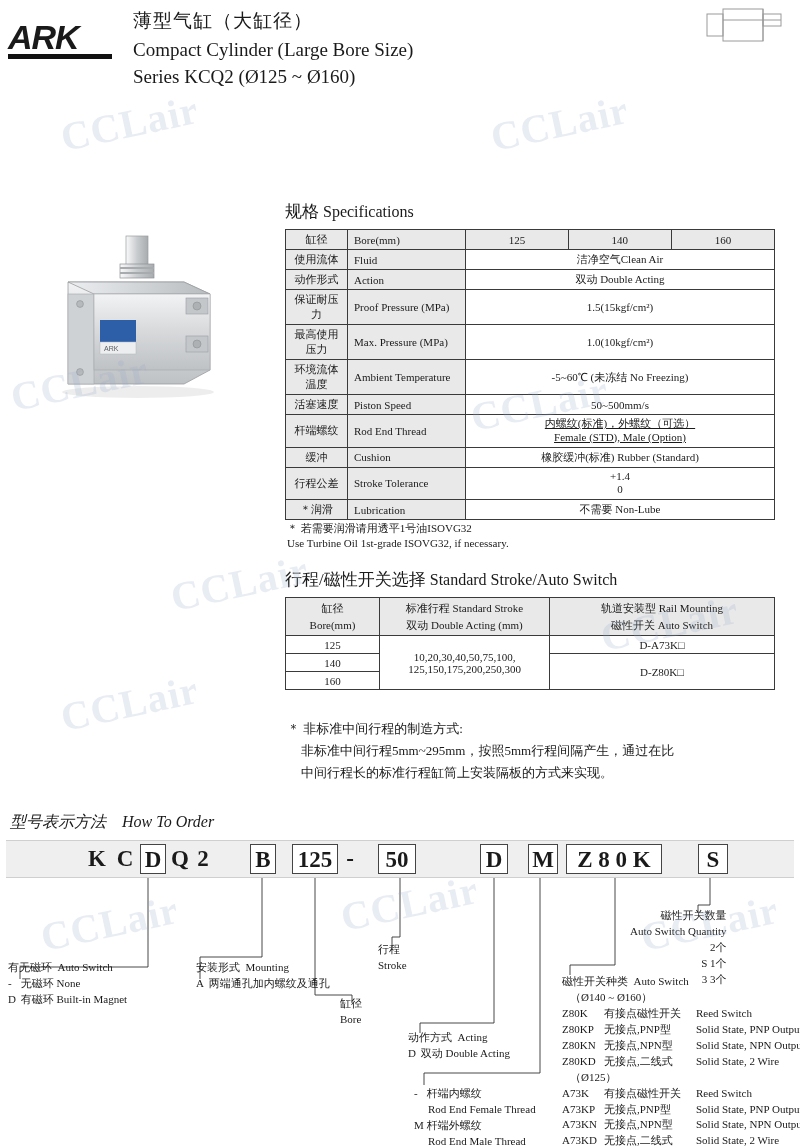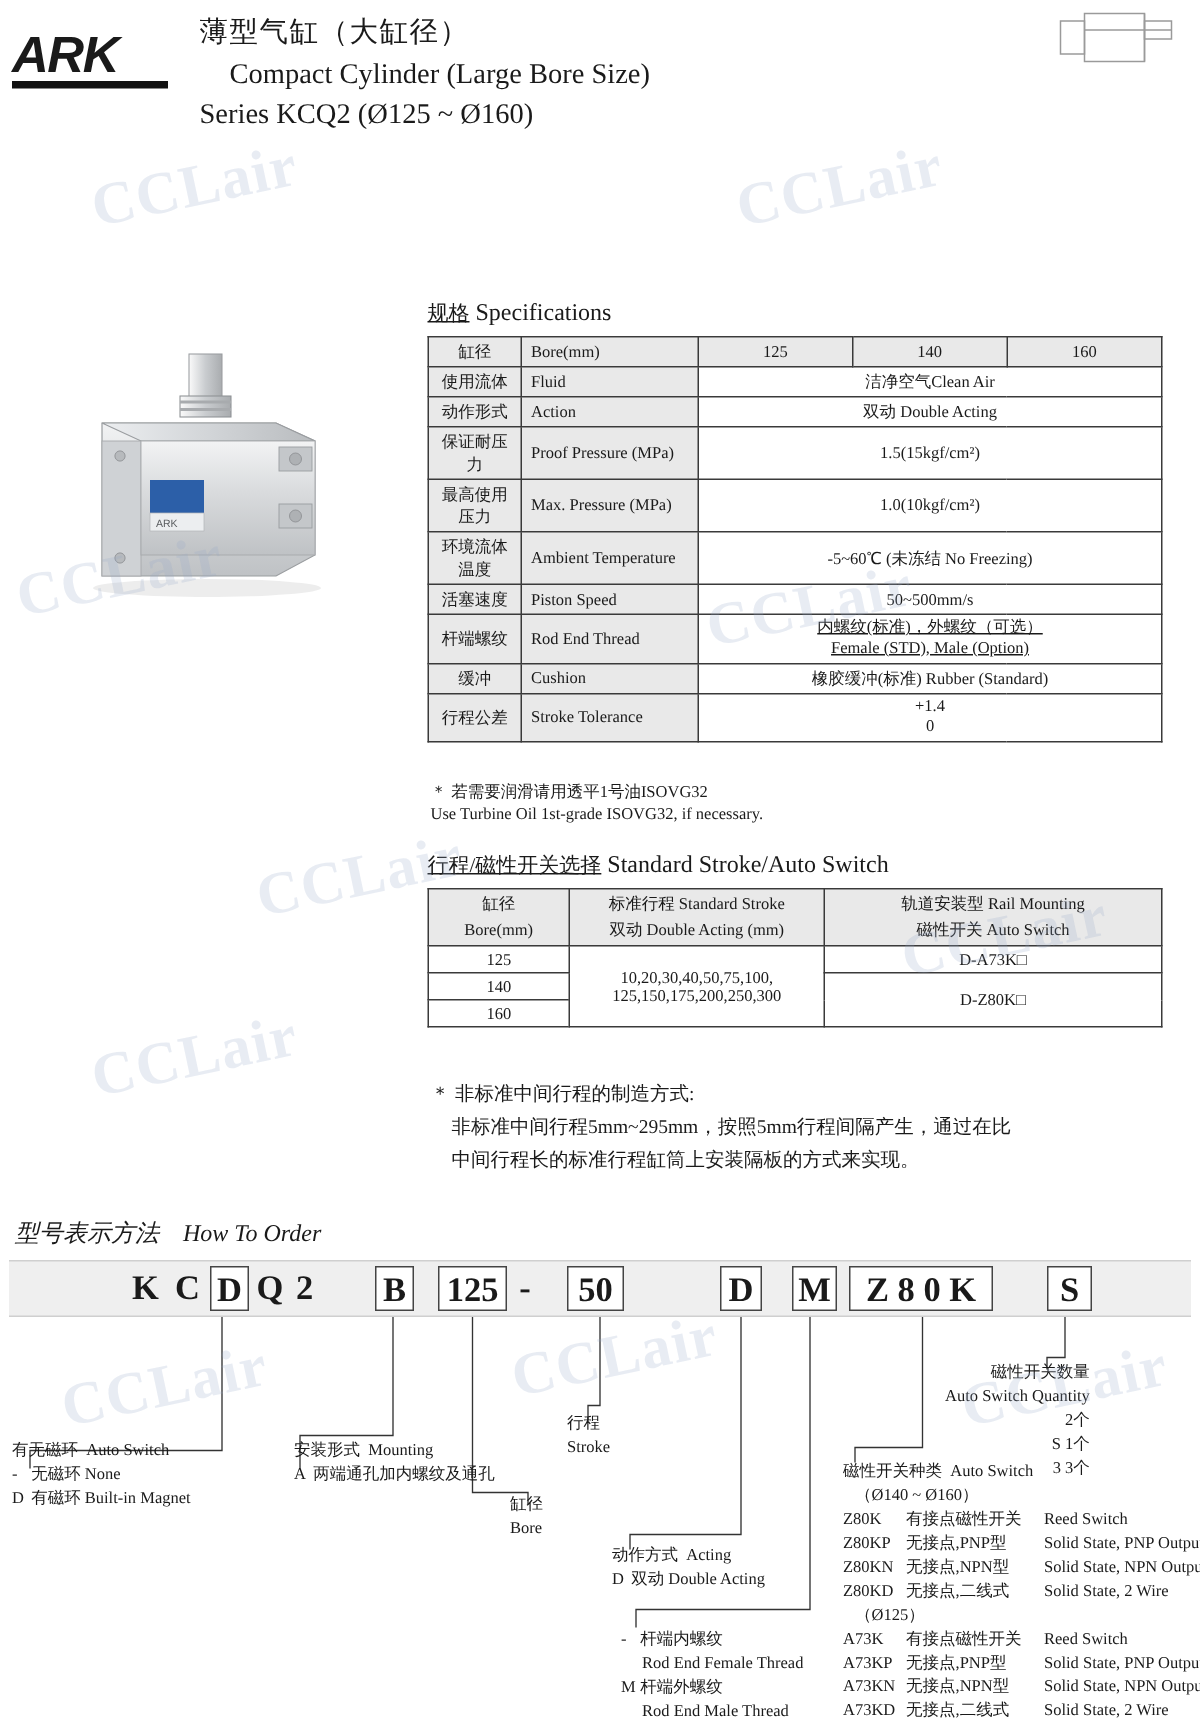--- a/index.html
+++ b/index.html
@@ -34,40 +34,40 @@
     font-family: "Liberation Sans", sans-serif;
     font-size: 34px; font-weight: bold; font-style: italic;
     letter-spacing: -1px;
   }
   .logo-bar {
     position: absolute; left: 8px; top: 54px;
     width: 104px; height: 5px; background: #111;
   }
   .title-block { position: absolute; left: 133px; top: 8px; }
   .t-cn { font-size: 19px; letter-spacing: 1px; }
-  .t-en1 { font-size: 19px; margin-top: 5px; margin-left: 20px; }
+  .t-en1 { font-size: 19px; margin-top: 5px; }
   .t-en2 { font-size: 19px; margin-top: 5px; }
 
   .hdr-drawing {
     position: absolute; right: 18px; top: 6px;
     width: 76px; height: 40px;
   }
 
   
   .photo {
     position: absolute; left: 34px; top: 220px;
     width: 226px; height: 200px;
   }
 
   
   .sec-head {
     font-size: 16px;
     margin: 0 0 6px 0;
   }
-  .sec-head .cn { font-size: 14px; text-decoration: underline; }
+  .sec-head .cn { font-size: 17px; }
 
   
   .spec-wrap { position: absolute; left: 285px; top: 200px; width: 490px; }
   table { border-collapse: collapse; width: 100%; }
   .spec td {
     border: 1px solid #3a3a3a;
     font-size: 11px;
     padding: 2px 4px;
     height: 19px;
     text-align: center;
@@ -263,20 +263,25 @@
       <tr>
         <td class="c1 shade">缓冲</td>
         <td class="c2 shade">Cushion</td>
         <td colspan="3">橡胶缓冲(标准) Rubber (Standard)</td>
       </tr>
       <tr>
         <td class="c1 shade">行程公差</td>
         <td class="c2 shade">Stroke Tolerance</td>
         <td colspan="3" class="two-line" style="height:32px; white-space:pre-line;">+1.4
 0</td>
+      </tr>
+      <tr>
+        <td class="c1 shade">＊润滑</td>
+        <td class="c2 shade">Lubrication</td>
+        <td colspan="3">不需要 Non-Lube</td>
       </tr>
     </tbody>
   </table>
 </div>
 
 <div class="note">
   <div>＊ 若需要润滑请用透平1号油ISOVG32</div>
   <div class="l2">Use Turbine Oil 1st-grade ISOVG32, if necessary.</div>
 </div>
 

